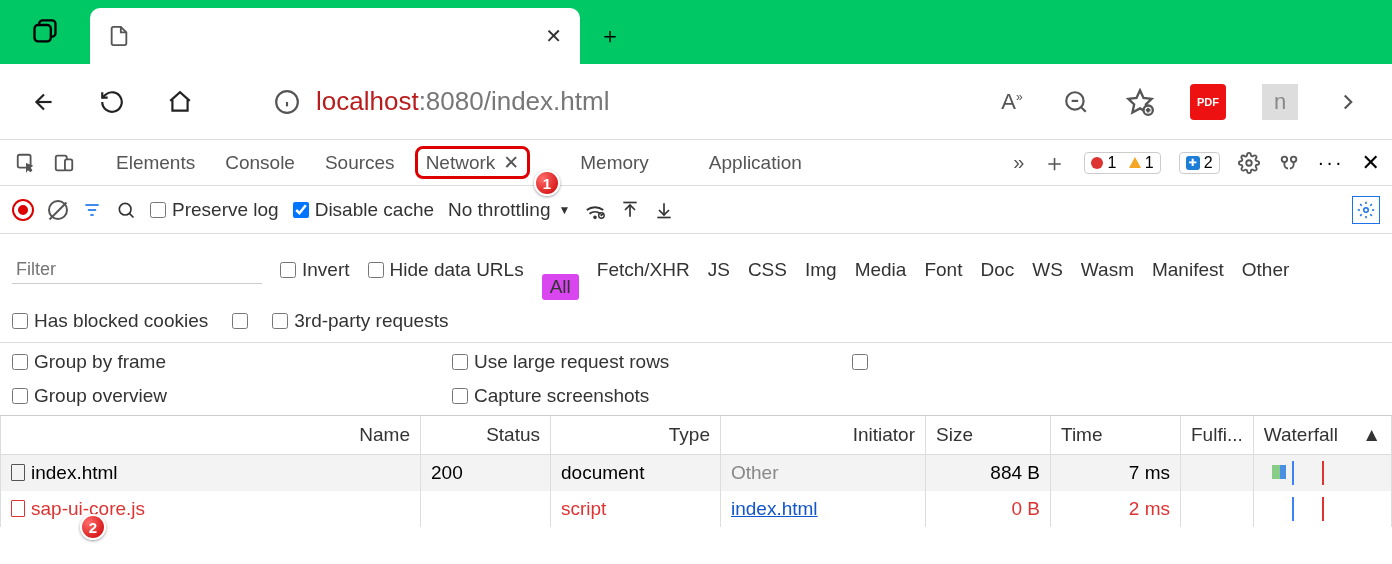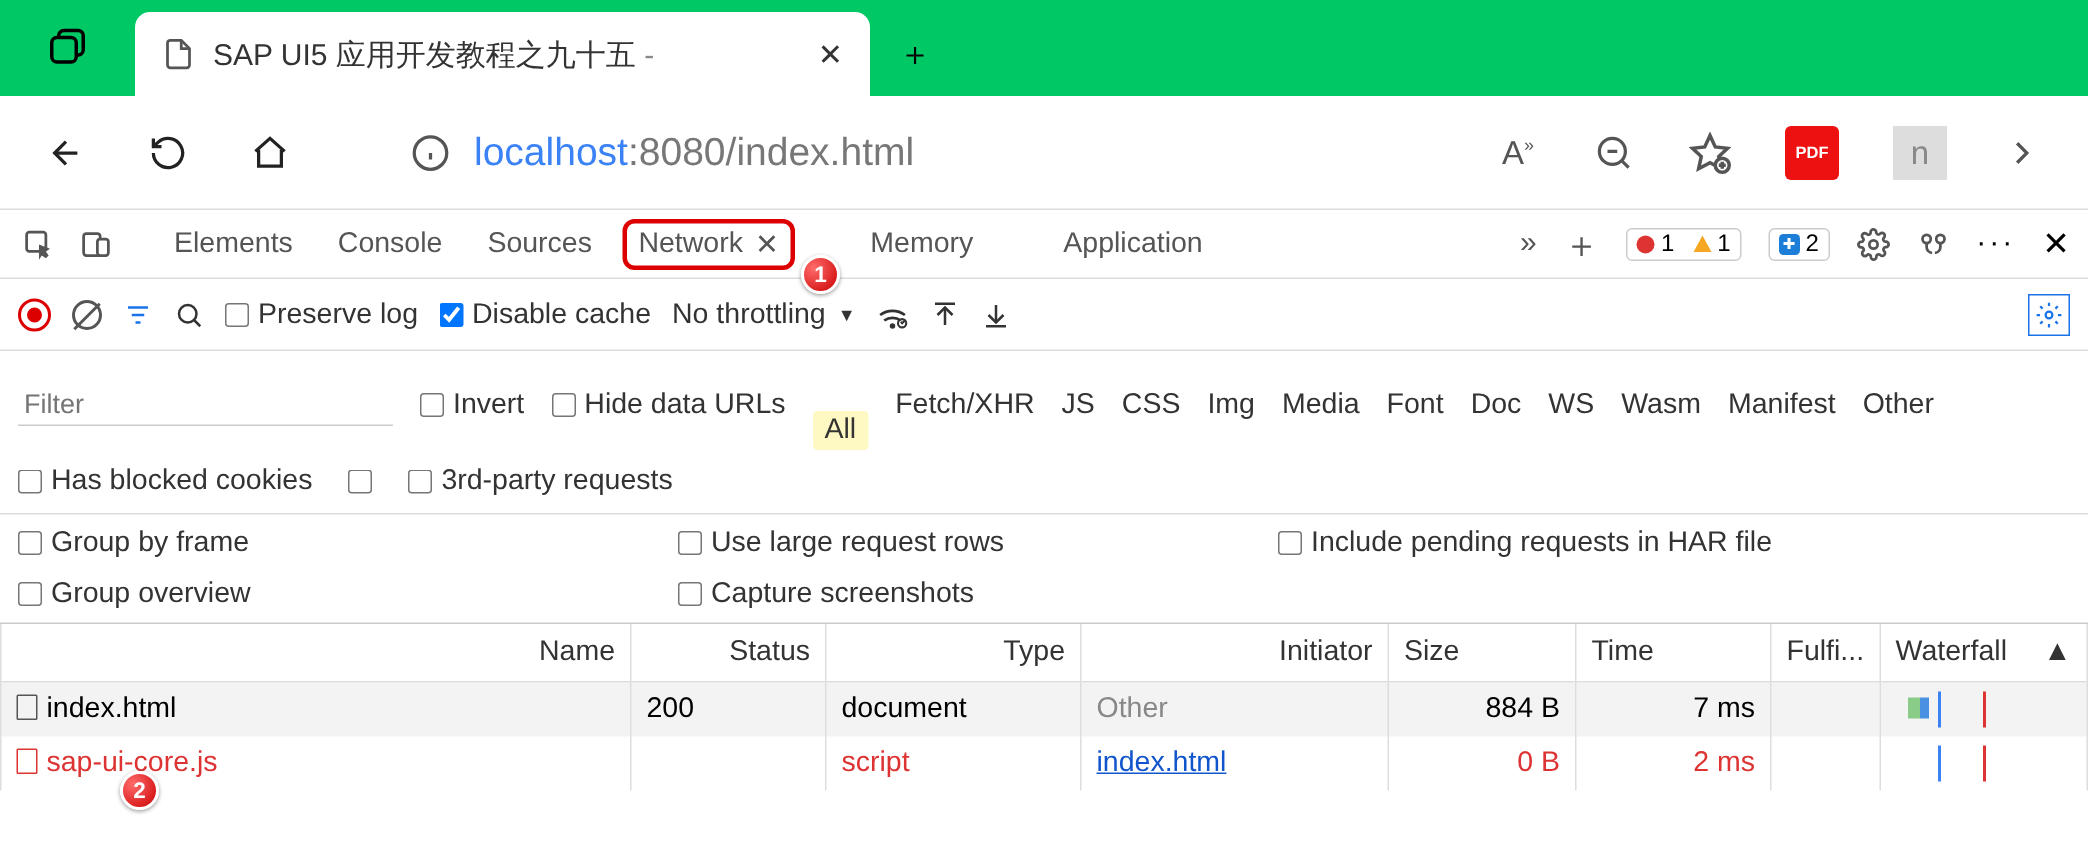--- a/index.html
+++ b/index.html
@@ -12,21 +12,21 @@
 .tab-active .title { font-size: 20px; color: #333; white-space: nowrap; overflow: hidden; }
 .tab-suffix { color: #888; }
 .tab-close { margin-left: auto; font-size: 20px; color: #333; }
 .new-tab { width: 60px; height: 56px; display: flex; align-items: center; justify-content: center; font-size: 22px; color: #000; }
 
 
 .addrbar { height: 76px; background: #fff; display: flex; align-items: center; padding: 0 30px; gap: 40px; border-bottom: 1px solid #ddd; }
 .nav-icon { width: 28px; height: 28px; display: flex; align-items: center; justify-content: center; }
 .urlbox { flex: 0 0 auto; display: flex; align-items: center; gap: 16px; margin-left: 40px; }
 .urlhost { font-size: 26px; color: #777; }
-.urlhost .dark { color: #3b82f6; }
+.urlhost .dark { color: #b91c1c; }
 .right-icons { margin-left: auto; display: flex; align-items: center; gap: 36px; }
 .pdf-badge { width: 36px; height: 36px; background: #e11; border-radius: 4px; color: #fff; font-size: 11px; font-weight: bold; display: flex; align-items: center; justify-content: center; flex-direction: column; }
 .n-badge { width: 36px; height: 36px; background: #ddd; color: #888; font-size: 22px; display: flex; align-items: center; justify-content: center; }
 
 
 .dtbar { height: 46px; background: #fff; display: flex; align-items: center; padding: 0 12px; gap: 10px; border-bottom: 1px solid #ddd; position: relative; }
 .dtbar .tab { font-size: 19px; color: #555; padding: 4px 10px; }
 .dtbar .tab.network { border: 3px solid #d00; border-radius: 8px; padding: 2px 8px; display: flex; align-items: center; gap: 8px; }
 .dtbar .right { margin-left: auto; display: flex; align-items: center; gap: 18px; }
 .badge-red { background: #fff; border: 1px solid #ccc; border-radius: 4px; padding: 1px 6px; display: flex; align-items: center; gap: 4px; font-size: 16px; }
@@ -40,21 +40,21 @@
 .stop-icon { width: 20px; height: 20px; border: 2px solid #555; border-radius: 50%; position: relative; }
 .stop-icon::after { content: ""; position: absolute; width: 24px; height: 2px; background: #555; transform: rotate(-45deg); top: 8px; left: -4px; }
 .chk { display: flex; align-items: center; gap: 6px; font-size: 19px; color: #333; }
 .chk input { width: 16px; height: 16px; }
 .throttle { display: flex; align-items: center; gap: 8px; font-size: 19px; color: #333; }
 .gearbox { margin-left: auto; width: 28px; height: 28px; border: 1px solid #1a73e8; display: flex; align-items: center; justify-content: center; color: #1a73e8; }
 
 
 .typesrow { padding: 6px 12px; display: flex; align-items: center; gap: 18px; font-size: 19px; color: #333; flex-wrap: wrap; }
 .filter-input { width: 250px; height: 28px; border: none; border-bottom: 1px solid #ccc; font-size: 18px; color: #888; padding: 0 4px; }
-.type-all { background: #fef9c3; padding: 2px 8px; border-radius: 3px; margin-top: 34px; }
+.type-all { background: #d946ef; padding: 2px 8px; border-radius: 3px; margin-top: 34px; }
 .typesrow2 { padding: 4px 12px 10px; display: flex; gap: 24px; font-size: 19px; color: #333; border-bottom: 1px solid #ddd; }
 
 
 .settings-grid { display: grid; grid-template-columns: 440px 400px 500px; padding: 8px 12px; row-gap: 12px; border-bottom: 1px solid #ccc; font-size: 19px; }
 
 
 .tbl { width: 100%; border-collapse: collapse; font-size: 19px; }
 .tbl th { text-align: right; font-weight: normal; padding: 8px 10px; border: 1px solid #ddd; border-top: none; background: #fff; color: #333; }
 .tbl th.waterfall { text-align: left; }
 .tbl td { padding: 6px 10px; border-left: 1px solid #ddd; border-right: 1px solid #ddd; }
@@ -83,21 +83,20 @@
     <svg width="28" height="28" viewBox="0 0 24 24" fill="none" stroke="#000" stroke-width="2">
         <rect x="3" y="6" width="14" height="14" rx="3"></rect>
         <path d="M7 6V5a3 3 0 0 1 3-3h8a3 3 0 0 1 3 3v8a3 3 0 0 1-3 3h-1"></path>
       </svg>
   </div>
   <div class="tab-active">
     <svg width="22" height="22" viewBox="0 0 24 24" fill="none" stroke="#555" stroke-width="2">
         <path d="M14 2H6a2 2 0 0 0-2 2v16a2 2 0 0 0 2 2h12a2 2 0 0 0 2-2V8z"></path>
         <polyline points="14 2 14 8 20 8"></polyline>
       </svg>
-    <span class="title"><span>SAP UI5 应用开发教程之九十五</span><span class="tab-suffix"> - </span></span>
     <span class="tab-close">✕</span>
   </div>
   <div class="new-tab">＋</div>
 </div>
 
 <div class="addrbar">
   <div class="nav-icon">
       <svg width="26" height="26" viewBox="0 0 24 24" fill="none" stroke="#222" stroke-width="2">
         <path d="M19 12H5"></path>
         <polyline points="12 19 5 12 12 5"></polyline>
@@ -306,21 +305,20 @@
   <label class="chk">
       <input type="checkbox" style="">
       <span>Group by frame</span>
     </label>
   <label class="chk">
       <input type="checkbox" style="">
       <span>Use large request rows</span>
     </label>
   <label class="chk">
       <input type="checkbox" style="">
-      <span>Include pending requests in HAR file</span>
     </label>
   <label class="chk">
       <input type="checkbox" style="">
       <span>Group overview</span>
     </label>
   <label class="chk">
       <input type="checkbox" style="">
       <span>Capture screenshots</span>
     </label>
   <span></span>

